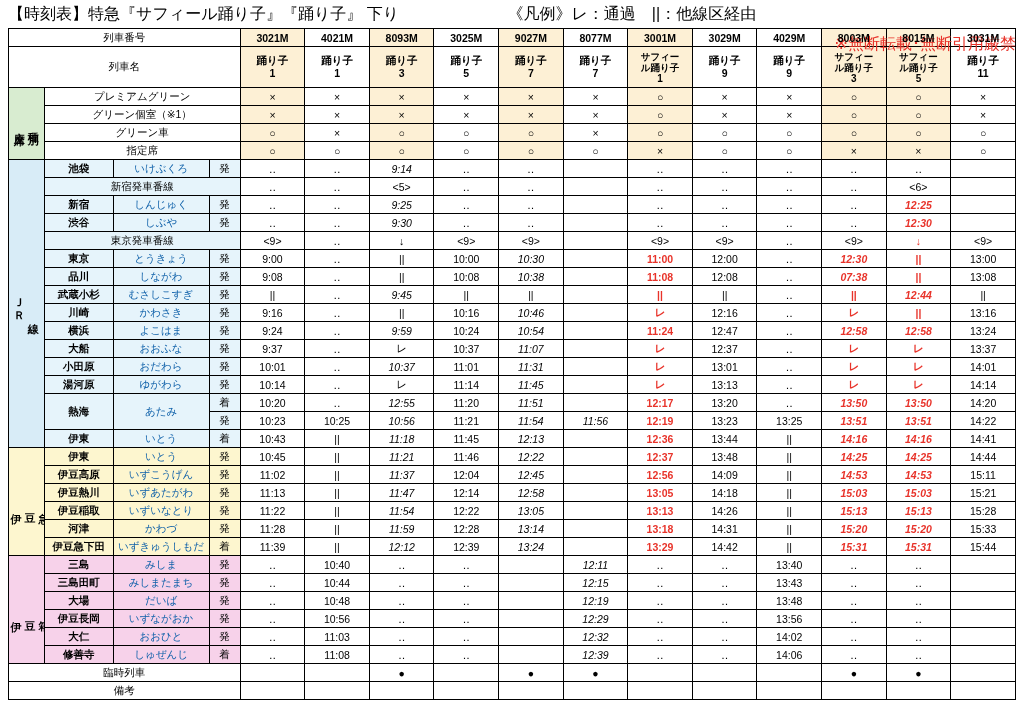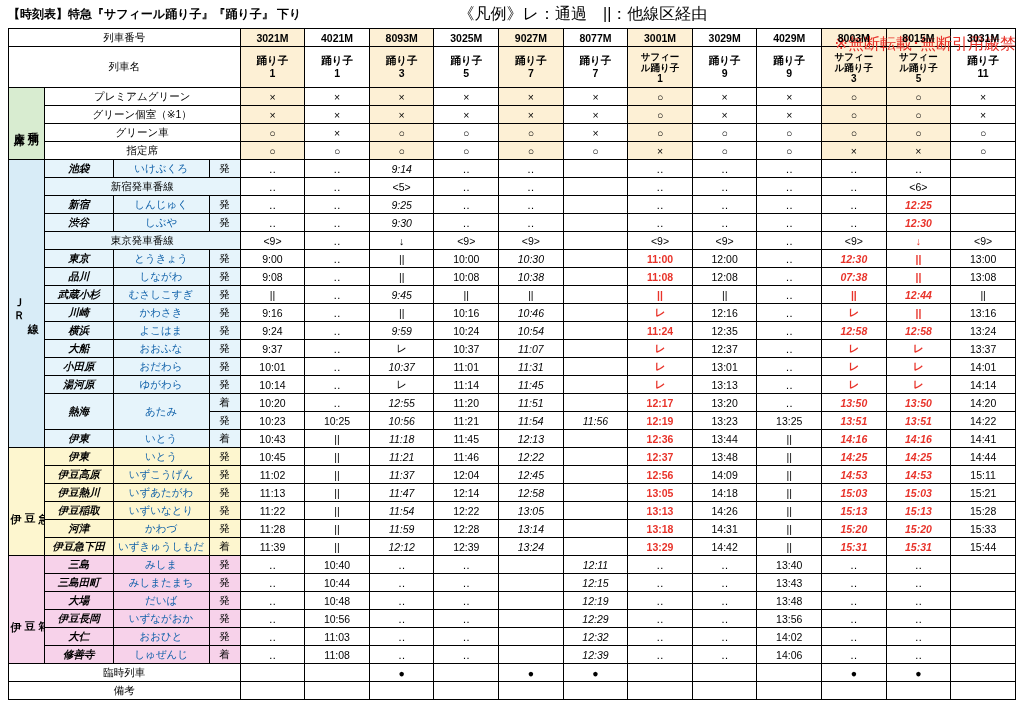--- a/index.html
+++ b/index.html
@@ -8,21 +8,21 @@
     background:#ffffff;
     font-family:"Liberation Sans","DejaVu Sans",sans-serif;
     font-size:11px;
     color:#000;
     -webkit-font-smoothing:antialiased;
   }
   .page{position:relative;width:1024px;height:724px;box-sizing:border-box;padding:6px 8px;}
 
   
   .topbar{display:flex;align-items:flex-start;justify-content:space-between;height:20px;line-height:16px;}
-  .top-left{font-size:12px;font-weight:bold;white-space:nowrap;}
+  .top-left{font-size:16px;font-weight:normal;white-space:nowrap;}
   .top-mid{font-size:16px;white-space:nowrap;padding-left:30px;}
   .top-right{font-size:16px;font-weight:normal;color:#e8332a;white-space:nowrap;margin-top:30px;}
 
   
   table.tt{border-collapse:collapse;table-layout:fixed;width:1008px;margin-top:2px;}
   table.tt td{
     border:1px solid #000;
     text-align:center;
     vertical-align:middle;
     font-size:10.5px;
@@ -34,21 +34,21 @@
   .colA{width:32px;}
   .colB{width:62px;}
   .colC{width:86px;}
   .colD{width:28px;}
   .train{width:58px;}
 
   .lbl{font-size:11px;}
   .hdr-num{font-weight:bold;font-size:11px;}
   .hdr-name{font-weight:bold;font-size:10.5px;line-height:12px;}
   .cell-label{font-weight:normal;}
-  .name-ja{font-size:11px;font-weight:bold;font-style:italic;}
+  .name-ja{font-size:11px;font-weight:bold;}
   .name-kana{font-size:10px;color:#0b5ea8;}
   .arr{font-size:10.5px;}
 
   
   .bg-cream{background:#fdf0d5;}
   .bg-green{background:#d8ecd0;}
   .bg-blue{background:#d8ecf7;}
   .bg-lblue{background:#e6f4fb;}
   .bg-yellow{background:#fdf6cf;}
   .bg-pink{background:#f7d2ea;}
@@ -388,21 +388,21 @@
           <td class="bg-lblue name-ja">横浜</td>
           <td class="bg-lblue name-kana">よこはま</td>
           <td class="bg-lblue arr">発</td>
           <td>9:24</td>
           <td>‥</td>
           <td class="ital">9:59</td>
           <td>10:24</td>
           <td class="ital">10:54</td>
           <td></td>
           <td class="red">11:24</td>
-          <td>12:35</td>
+          <td>12:47</td>
           <td>‥</td>
           <td class="redital">12:58</td>
           <td class="redital">12:58</td>
           <td>13:24</td>
         </tr>
         <tr>
           <td class="bg-lblue name-ja">大船</td>
           <td class="bg-lblue name-kana">おおふな</td>
           <td class="bg-lblue arr">発</td>
           <td>9:37</td>

